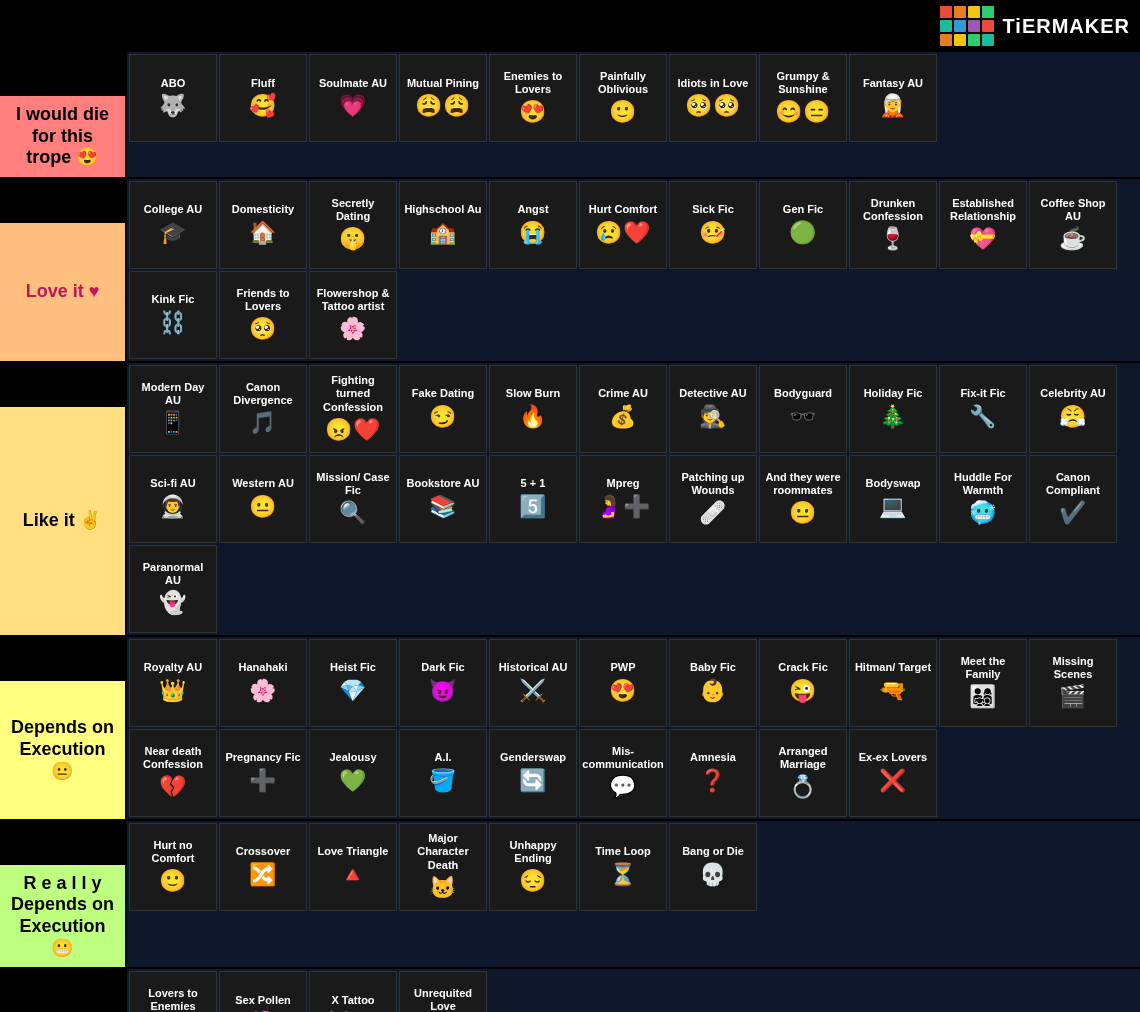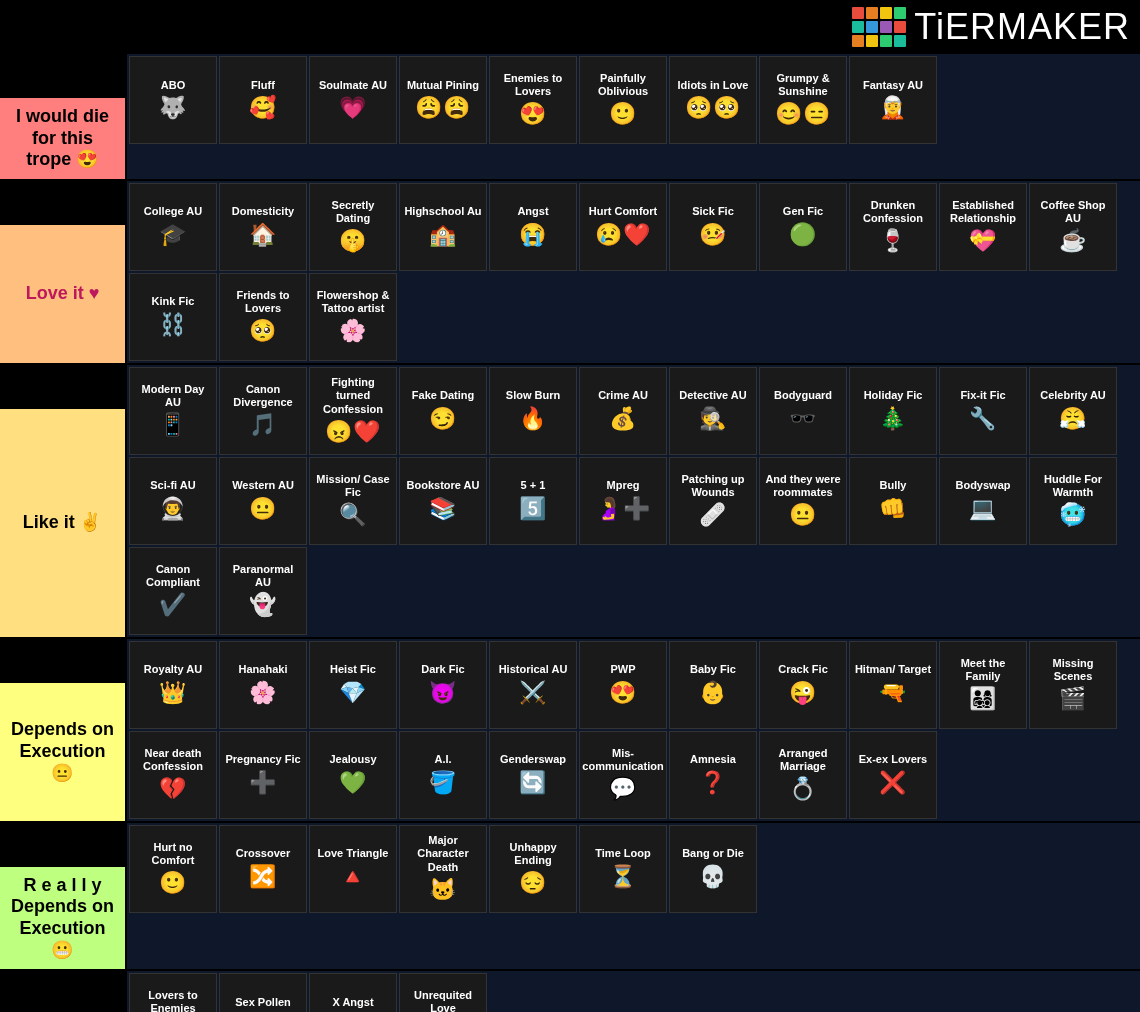--- a/index.html
+++ b/index.html
@@ -19,21 +19,21 @@
       align-items: center;
       gap: 8px;
     }
     .logo-grid {
       display: grid;
       grid-template-columns: repeat(4, 12px);
       grid-template-rows: repeat(3, 12px);
       gap: 2px;
     }
     .logo-cell { width: 12px; height: 12px; border-radius: 1px; }
-    .logo-text { color: white; font-size: 36px; font-weight: normal; letter-spacing: 1px; }
+    .logo-text { color: white; font-size: 20px; font-weight: bold; letter-spacing: 1px; }
 
     .tier-row { display: flex; border-bottom: 2px solid #000; }
 
     .tier-label {
       width: 127px;
       min-width: 127px;
       display: flex;
       align-items: center;
       justify-content: center;
       text-align: center;
@@ -276,24 +276,20 @@
           </div>
           <div class="card">
             <span class="card-title">Patching up Wounds</span>
             <span class="card-emoji">🩹</span>
           </div>
           <div class="card">
             <span class="card-title">And they were roommates</span>
             <span class="card-emoji">😐</span>
           </div>
           <div class="card">
-            <span class="card-title">Bully</span>
-            <span class="card-emoji">👊</span>
-          </div>
-          <div class="card">
             <span class="card-title">Bodyswap</span>
             <span class="card-emoji">💻</span>
           </div>
           <div class="card">
             <span class="card-title">Huddle For Warmth</span>
             <span class="card-emoji">🥶</span>
           </div>
           <div class="card">
             <span class="card-title">Canon Compliant</span>
             <span class="card-emoji">✔️</span>
@@ -427,21 +423,21 @@
         <div class="tier-cards">
           <div class="card">
             <span class="card-title">Lovers to Enemies</span>
             <span class="card-emoji">💔</span>
           </div>
           <div class="card">
             <span class="card-title">Sex Pollen</span>
             <span class="card-emoji">🌺</span>
           </div>
           <div class="card">
-            <span class="card-title">X Angst</span>
+            <span class="card-title">X Tattoo</span>
             <span class="card-emoji">✖️📖</span>
           </div>
           <div class="card">
             <span class="card-title">Unrequited Love</span>
             <span class="card-emoji">😔</span>
           </div>
         </div>
       </div>
     </div>
 

